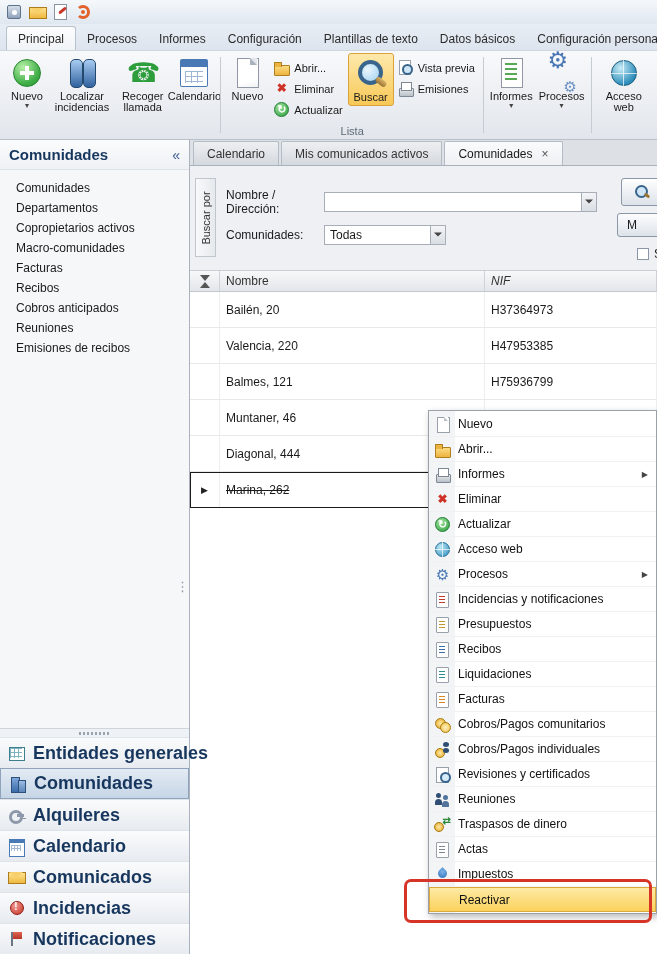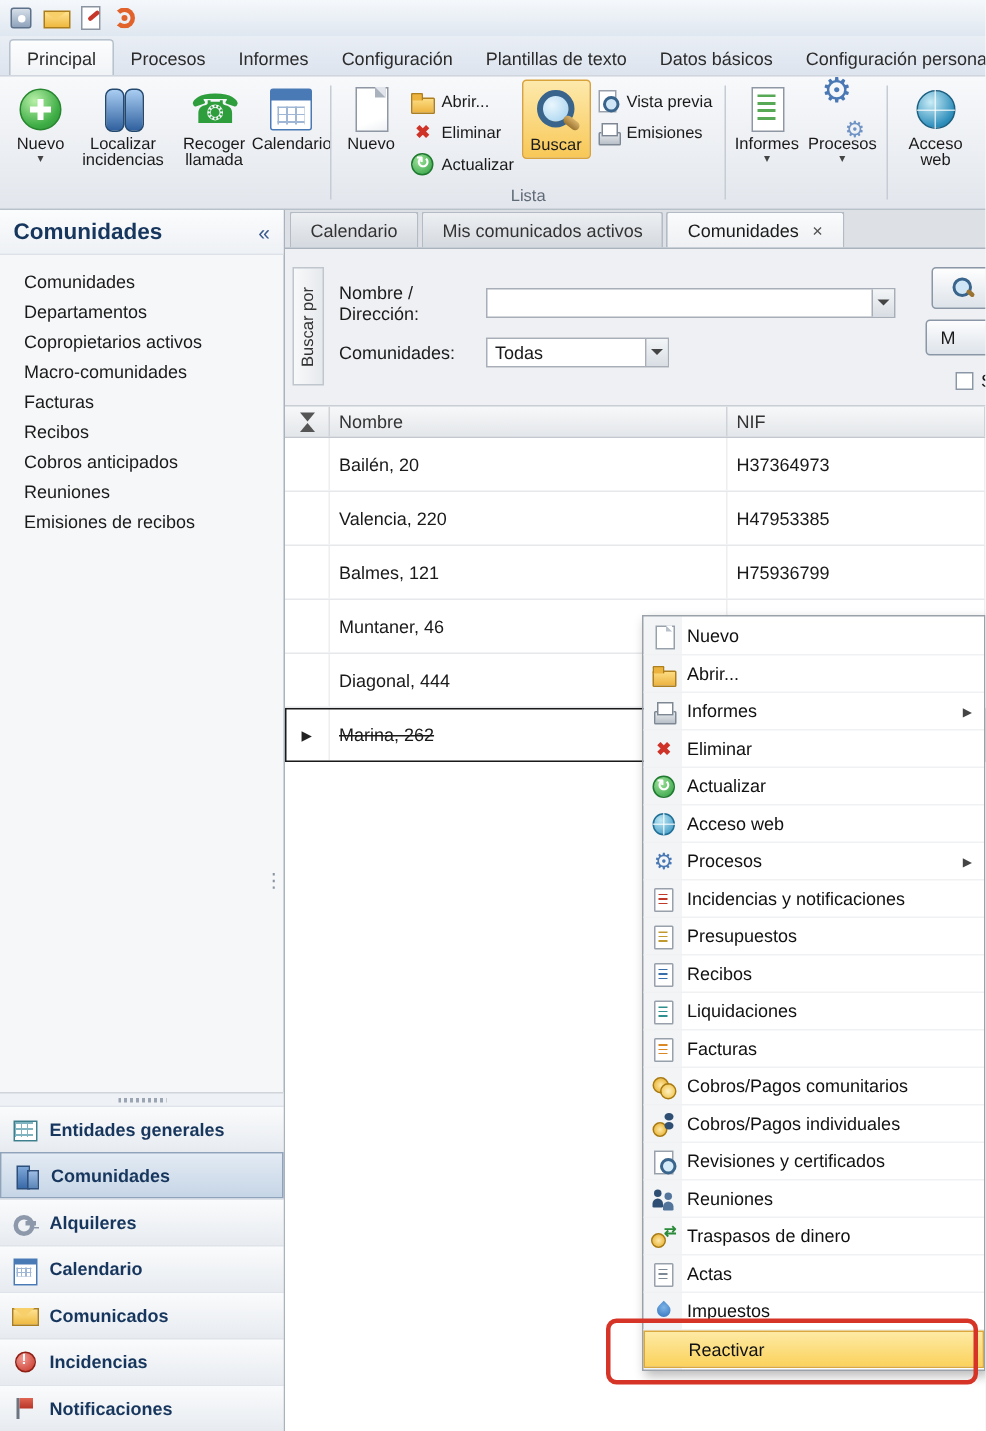--- a/index.html
+++ b/index.html
@@ -93,21 +93,21 @@
   .sidebar { width:190px; border-right:1px solid #aab3bd; background:#f6f7f9; display:flex; flex-direction:column; position:relative; }
   .sb-header { height:30px; display:flex; align-items:center; justify-content:space-between; padding:0 9px; background:linear-gradient(#fbfcfd,#eef1f5); border-bottom:1px solid #dde2e8; }
   .sb-title { font-size:15px; font-weight:bold; color:#17365d; }
   .sb-collapse { color:#3a5a8c; font-size:14px; cursor:pointer; }
   .sb-items { padding-top:8px; }
   .sb-item { padding:3px 16px; font-size:12px; color:#1a1a1a; cursor:pointer; white-space:nowrap; }
   .splitter-dots { position:absolute; right:0px; top:442px; color:#8b95a1; font-size:13px; line-height:9px; }
   .sb-bottom { margin-top:auto; }
   .nav-gripper { height:9px; background:#eef1f5; border-top:1px solid #cfd5db; display:flex; align-items:center; justify-content:center; cursor:row-resize; }
   .nav-gripper span { width:32px; height:3px; background:repeating-linear-gradient(90deg,#9aa5b1 0 2px,transparent 2px 4px); }
-  .nav-item { height:31px; display:flex; align-items:center; gap:8px; padding:0 8px; border-top:1px solid #dfe4ea; background:linear-gradient(#fafbfc,#e7ebf0); font-weight:bold; color:#17365d; font-size:12px; cursor:pointer; white-space:nowrap; }
+  .nav-item { height:31px; display:flex; align-items:center; gap:8px; padding:0 8px; border-top:1px solid #dfe4ea; background:linear-gradient(#fafbfc,#e7ebf0); font-weight:bold; color:#17365d; font-size:18px; cursor:pointer; white-space:nowrap; }
   .nav-item.selected { background:linear-gradient(#e3ebf4,#c6d5e6); border:1px solid #8fa4bb; }
 
   
   .ni { width:17px; height:16px; position:relative; flex:none; }
   .ni.ic-entities-icon::before { content:""; position:absolute; left:1px; top:2px; width:14px; height:12px; background:#fff; border:1px solid #3e7f8e; }
   .ni.ic-entities-icon::after { content:""; position:absolute; left:2px; top:3px; width:12px; height:10px; background:repeating-linear-gradient(#7fb3bf 0 1px,transparent 1px 4px), repeating-linear-gradient(90deg,#7fb3bf 0 1px,transparent 1px 4px); }
   .ni.ic-communities-icon::before { content:""; position:absolute; left:2px; top:1px; width:7px; height:14px; background:linear-gradient(#7ea7d8,#3a6aa8); border:1px solid #2c4f7c; }
   .ni.ic-communities-icon::after { content:""; position:absolute; left:9px; top:4px; width:6px; height:11px; background:linear-gradient(#9cbce4,#5c86b8); border:1px solid #2c4f7c; }
   .ni.ic-rentals-icon::before { content:""; position:absolute; left:1px; top:3px; width:8px; height:8px; border:3px solid #8d99ab; border-radius:50%; }
   .ni.ic-rentals-icon::after { content:""; position:absolute; left:9px; top:7px; width:7px; height:3px; background:#8d99ab; box-shadow:3px 3px 0 -1px #8d99ab; }
@@ -147,21 +147,21 @@
   .more-btn { position:absolute; left:427px; top:47px; width:60px; height:24px; border:1px solid #8b97a6; border-radius:3px; background:linear-gradient(#fdfdfe,#dde3ea); font-size:12px; display:flex; align-items:center; padding-left:9px; cursor:pointer; }
   .solic { position:absolute; left:447px; top:81px; display:flex; gap:5px; align-items:center; font-size:12px; white-space:nowrap; cursor:pointer; }
   .solic .cb { width:12px; height:12px; border:1px solid #8b97a6; background:#fff; flex:none; }
 
   
   .tablewrap { flex:1; background:#fff; display:flex; flex-direction:column; overflow:hidden; }
   .thead { display:flex; height:21px; background:linear-gradient(#f7f8f9,#e3e6ea); border-bottom:1px solid #c3c8ce; font-size:12px; color:#333; flex:none; }
   .th { border-right:1px solid #cfd3d8; display:flex; align-items:center; padding:0 6px; }
   .th.sel { width:30px; justify-content:center; }
   .th.nombre { width:265px; }
-  .th.nif { flex:1; }
+  .th.nif { flex:1;font-style:italic; }
   .hourglass { width:10px; height:13px; position:relative; }
   .hourglass::before { content:""; position:absolute; left:0; top:0; border-left:5px solid transparent; border-right:5px solid transparent; border-top:6px solid #555; }
   .hourglass::after { content:""; position:absolute; left:0; bottom:0; border-left:5px solid transparent; border-right:5px solid transparent; border-bottom:6px solid #555; }
   .trow { display:flex; height:36px; border-bottom:1px solid #e6e8eb; font-size:12px; align-items:stretch; flex:none; }
   .td { padding:0 6px; border-right:1px solid #eceef0; display:flex; align-items:center; }
   .td.sel { width:30px; justify-content:center; font-size:9px; color:#222; }
   .td.nombre { width:265px; }
   .td.nif { flex:1; }
   .trow.selected { outline:1px solid #1a1a1a; outline-offset:-1px; }
   .trow.inactive .td { text-decoration:line-through; }

